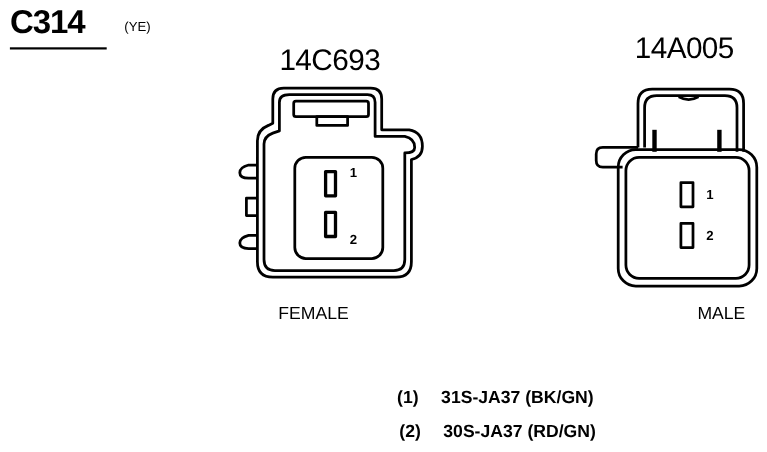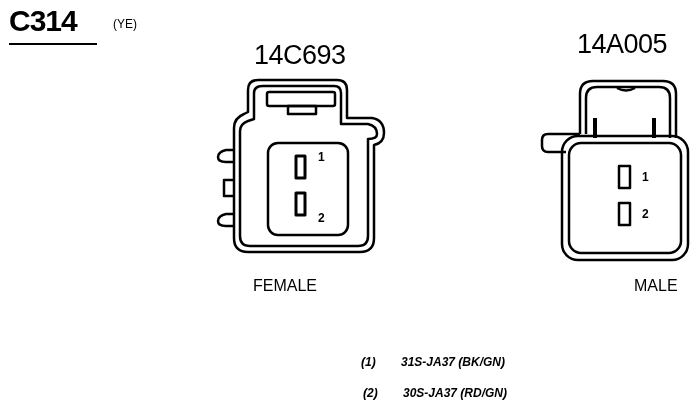--- a/index.html
+++ b/index.html
@@ -10,21 +10,21 @@
     #conn-color { left: 113px; top: 18px; font-size: 12px; font-weight: normal; line-height: 12px; }
     #conn-underline { left: 9px; top: 43px; width: 88px; height: 2px; background: #000; }
     .partno { font-size: 27px; font-weight: normal; line-height: 24px; letter-spacing: -0.5px; }
     #female-part { left: 254px; top: 43px; }
     #male-part { left: 577px; top: 32px; }
     .gender { font-size: 16px; font-weight: normal; line-height: 18px; }
     #female-label { left: 253px; top: 277px; }
     #male-label { left: 594px; top: 277px; margin-left: 40px; }
     svg { position: absolute; left: 0; top: 0; }
     .pin-num { font-size: 12px; font-weight: bold; line-height: 13px; }
-    .legend { font-size: 12px; font-weight: bold; line-height: 14px; font-style: italic; }
+    .legend { font-size: 16px; font-weight: bold; line-height: 14px; }
     .legend .idx { display: inline-block; width: 40px; }
   </style>
 </head>
 <body>
 
 <div id="conn-id" class="abs">C314</div>
 <div id="conn-color" class="abs">(YE)</div>
 <div id="conn-underline" class="abs"></div>
 
 <div id="female-part" class="abs partno">14C693</div>

